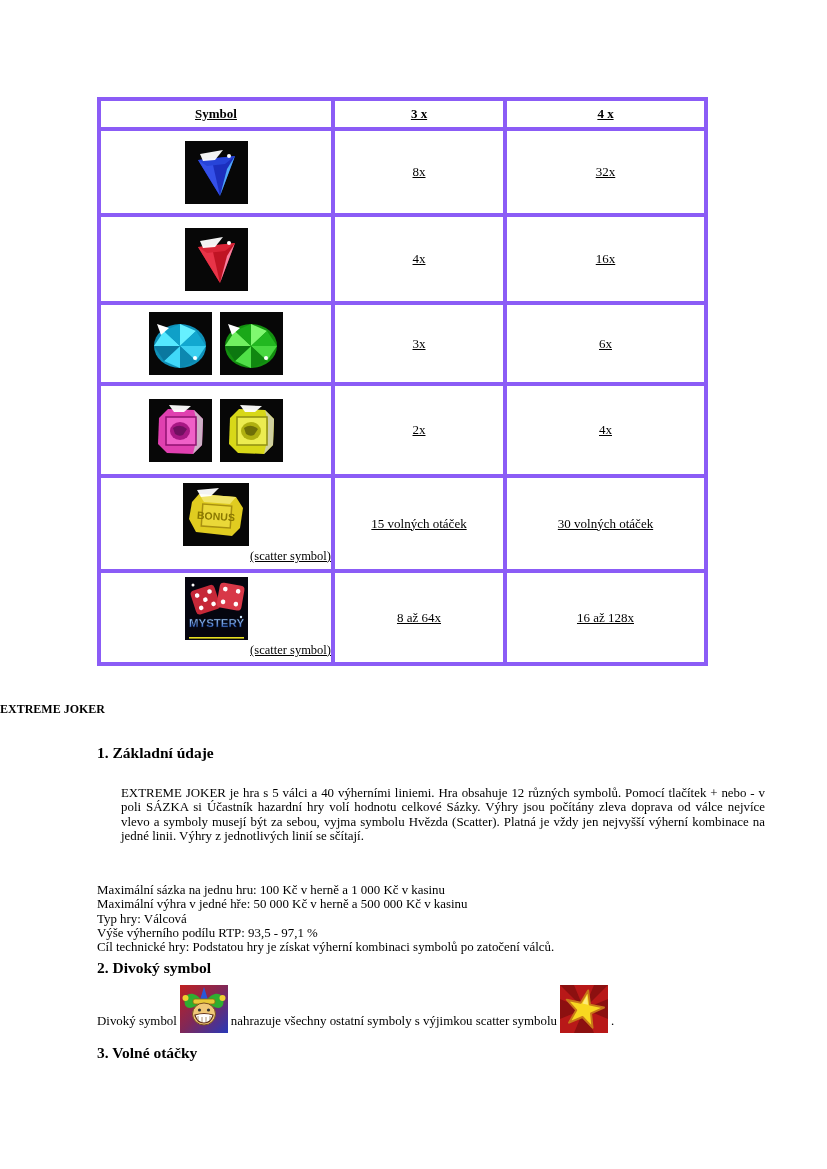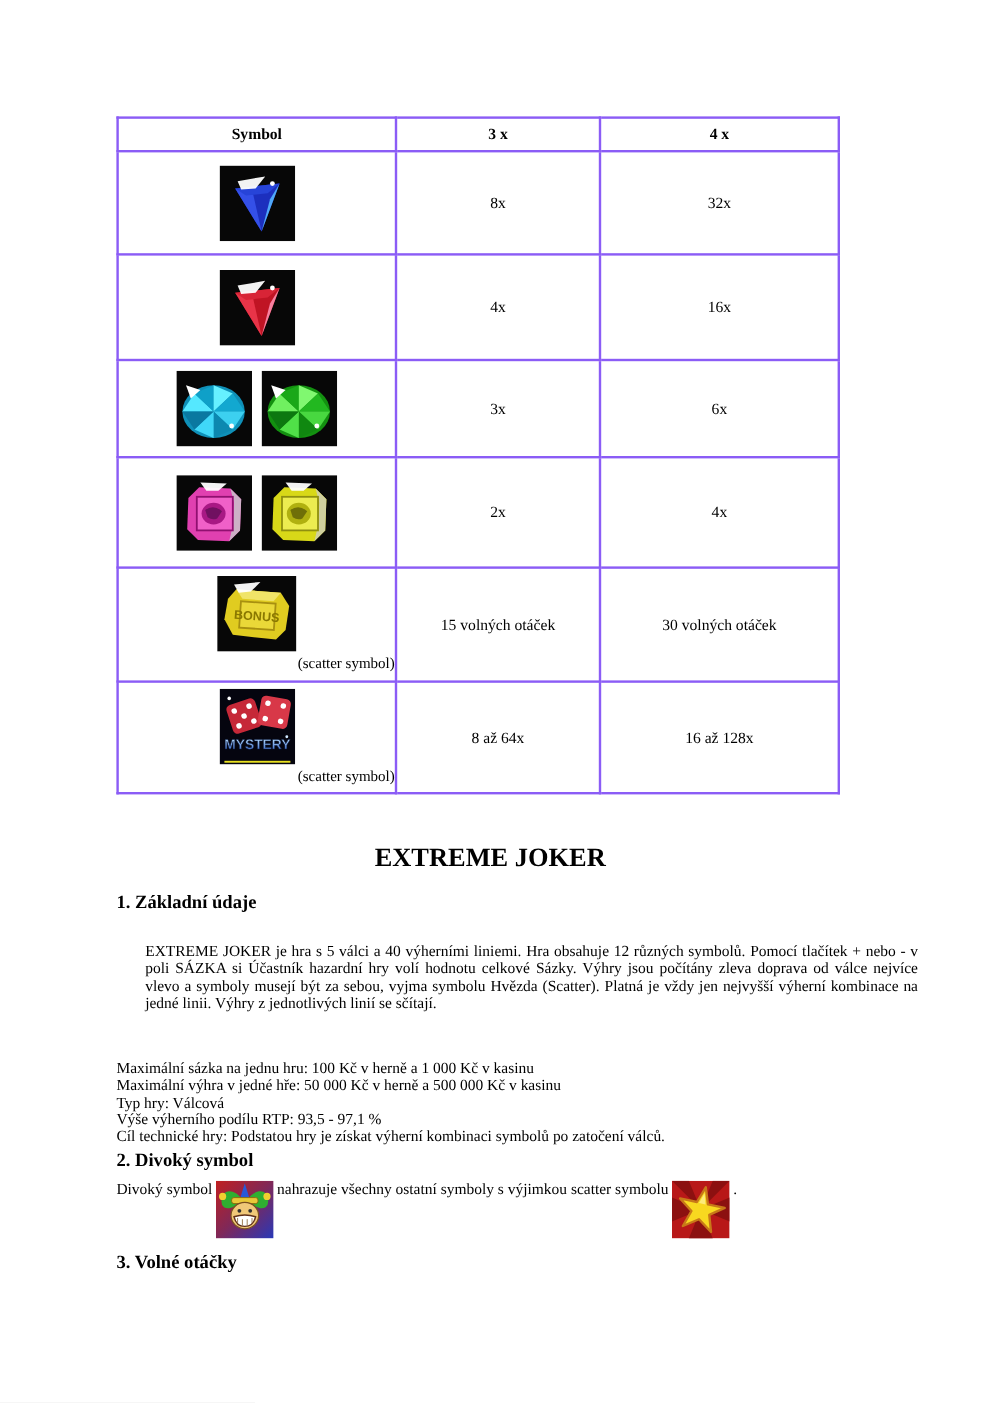--- a/index.html
+++ b/index.html
@@ -6,49 +6,49 @@
   .page {
     position:relative; width:827px; height:1169px; margin:0 auto;
     background:#ffffff; font-family:"Liberation Serif", serif; color:#000;
     overflow:hidden;
   }
   
   table.paytable {
     position:absolute; left:97px; top:97px;
     border-collapse:collapse; table-layout:fixed;
   }
-  .paytable th, .paytable td { border:2px solid #8b5cf6; padding:0; }
+  .paytable th, .paytable td { border:4px solid #8b5cf6; padding:0;text-decoration:underline; }
   .paytable th { font-size:13px; font-weight:bold; text-align:center; height:26px; }
   .col-sym { width:230px; } .col-3 { width:168px; } .col-4 { width:197px; }
   .val { font-size:13px; text-align:center; vertical-align:middle; font-weight:normal; }
   .symcell { text-align:center; vertical-align:middle; }
   .gemwrap { display:flex; justify-content:center; align-items:center; gap:8px; }
   .gem { width:63px; height:63px; display:block; }
   .gem.wide { width:66px; }
   .cap { font-size:12.5px; margin-top:3px; text-align:right; }
   .r1 { height:86px; } .r2 { height:88px; } .r3 { height:81px; }
   .r4 { height:92px; } .r5 { height:95px; } .r6 { height:93px; }
   
   .doc-title {
-    position:absolute; left:0; top:702; width:817px; text-align:center;
-    font-size:22px; font-weight:bold; top:702px;
+    position:absolute; left:0; top:702; width:817px; 
+    font-size:12px; font-weight:bold; top:702px;
   }
   .h-num { position:absolute; left:97px; font-size:15.5px; font-weight:bold; }
   .h1 { top:744px; } .h2 { top:959px; } .h3 { top:1044px; }
   .para {
     position:absolute; left:97px; top:786px; width:644px;
     font-size:12.9px; line-height:14.4px; text-align:justify;margin-left:24px;
   }
   .info {
     position:absolute; left:97px; top:863px;
     font-size:12.9px; line-height:14.3px;margin-top:20px;
   }
   .wildline {
     position:absolute; left:97px; top:984px; width:700px; height:49px;
-    display:flex; align-items:flex-start; font-size:12.9px;
+    display:flex; align-items:flex-end; font-size:12.9px;
   }
   .wildline .txt { padding-bottom:4px; white-space:nowrap; }
   .inline-img { width:48px; height:48px; display:block; margin:0 3px; }
 </style>
 </head>
 <body>
 
 <svg width="0" height="0" style="position:absolute">
   <defs>
     <linearGradient id="jbg" x1="0" y1="0" x2="1" y2="1">

